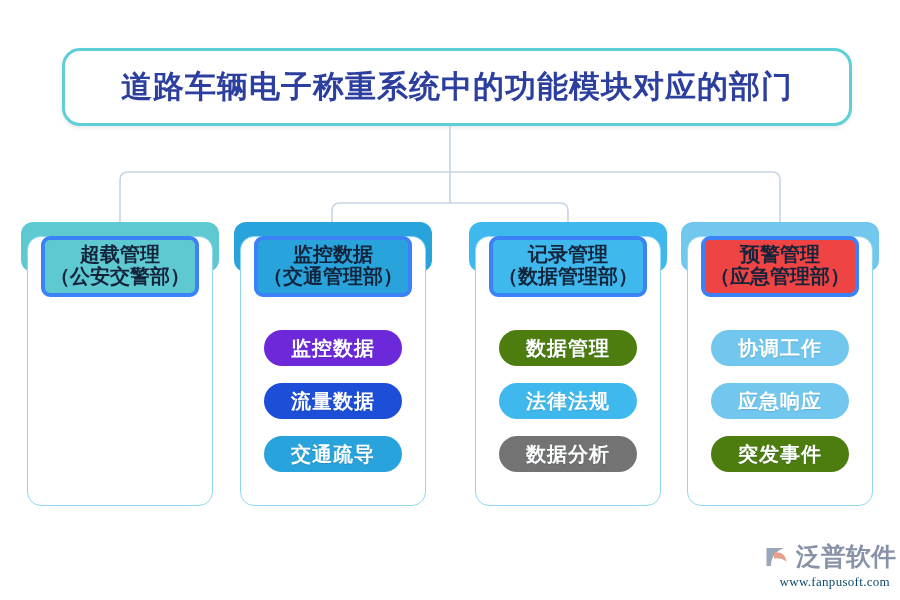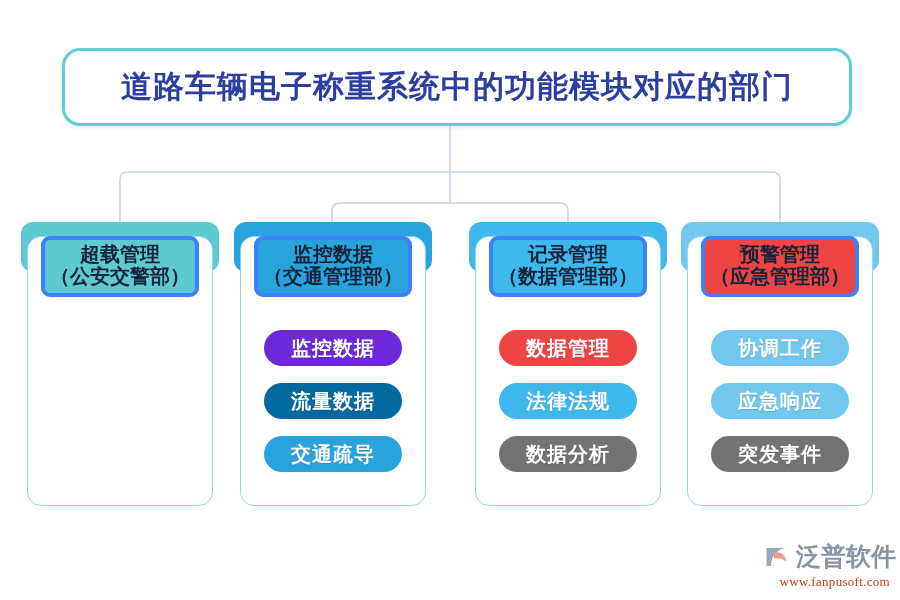--- a/index.html
+++ b/index.html
@@ -106,21 +106,21 @@
     width:128px;height:48px;
   }
   .logo-row{display:flex;align-items:center;gap:4px;}
   .logo-mark{width:30px;height:30px;flex:0 0 auto;}
   .logo-name{
     font-size:25px;font-weight:700;color:#8893a8;letter-spacing:0px;
     font-family:Liberation Serif, serif;white-space:nowrap;
   }
   .logo-url{
     margin-top:1px;
-    font-size:13px;color:#c2410c;letter-spacing:.3px;white-space:nowrap;
+    font-size:13px;color:#0c4a6e;letter-spacing:.3px;white-space:nowrap;
     font-family:"Liberation Serif","DejaVu Serif",serif;text-align:right;
   }
 </style>
 </head>
 <body>
 
 <div id="stage">
 
   <div class="title-box">
     <span class="title-text">道路车辆电子称重系统中的功能模块对应的部门</span>
@@ -151,50 +151,50 @@
 
   <div class="col" style="left:234px">
     <div class="col-band" style="background: rgb(41, 163, 220);"></div>
     <div class="col-card"></div>
     <div class="col-head" style="background: rgb(41, 163, 220);">
       <span class="l1">监控数据</span>
       <span class="l2">（交通管理部）</span>
     </div>
     <div class="items">
       <div class="pill" style="background: #6d28d9; text-align: center;">监控数据</div>
-      <div class="pill" style="background: #0369a1;">流量数据</div>
+      <div class="pill" style="background: #1d4ed8;">流量数据</div>
       <div class="pill" style="background: rgb(41, 163, 220);">交通疏导</div>
     </div>
   </div>
 
   <div class="col" style="left:469px">
     <div class="col-band" style="background: rgb(63, 184, 238);"></div>
     <div class="col-card"></div>
     <div class="col-head" style="background: rgb(63, 184, 238);">
       <span class="l1">记录管理</span>
       <span class="l2">（数据管理部）</span>
     </div>
     <div class="items">
-      <div class="pill" style="background: #ef4444;">数据管理</div>
+      <div class="pill" style="background: #4d7c0f;">数据管理</div>
       <div class="pill" style="background: rgb(63, 184, 238);">法律法规</div>
       <div class="pill" style="background: #737373;">数据分析</div>
     </div>
   </div>
 
   <div class="col" style="left:681px">
     <div class="col-band" style="background: rgb(114, 199, 238);"></div>
     <div class="col-card"></div>
     <div class="col-head" style="background: #ef4444;">
       <span class="l1">预警管理</span>
       <span class="l2">（应急管理部）</span>
     </div>
     <div class="items">
       <div class="pill" style="background: rgb(114, 199, 238);">协调工作</div>
       <div class="pill" style="background: rgb(114, 199, 238);">应急响应</div>
-      <div class="pill" style="background: #737373;">突发事件</div>
+      <div class="pill" style="background: #4d7c0f;">突发事件</div>
     </div>
   </div>
 
   <div class="logo">
     <div class="logo-row">
       <svg class="logo-mark" viewBox="0 0 40 40" xmlns="http://www.w3.org/2000/svg">
         <path d="M6 8 L30 8 Q12 14 12 32 L6 32 Z" fill="#9aa6ba"></path>
         <path d="M16 14 Q30 12 33 26 Q24 20 16 22 Z" fill="#e8a08c"></path>
       </svg>
       <span class="logo-name">泛普软件</span>

